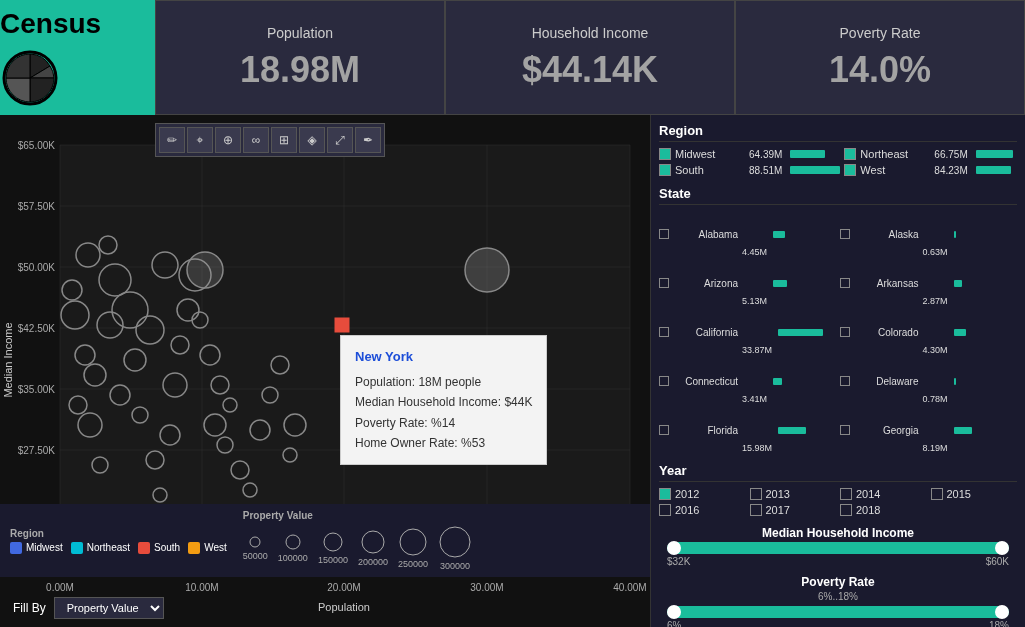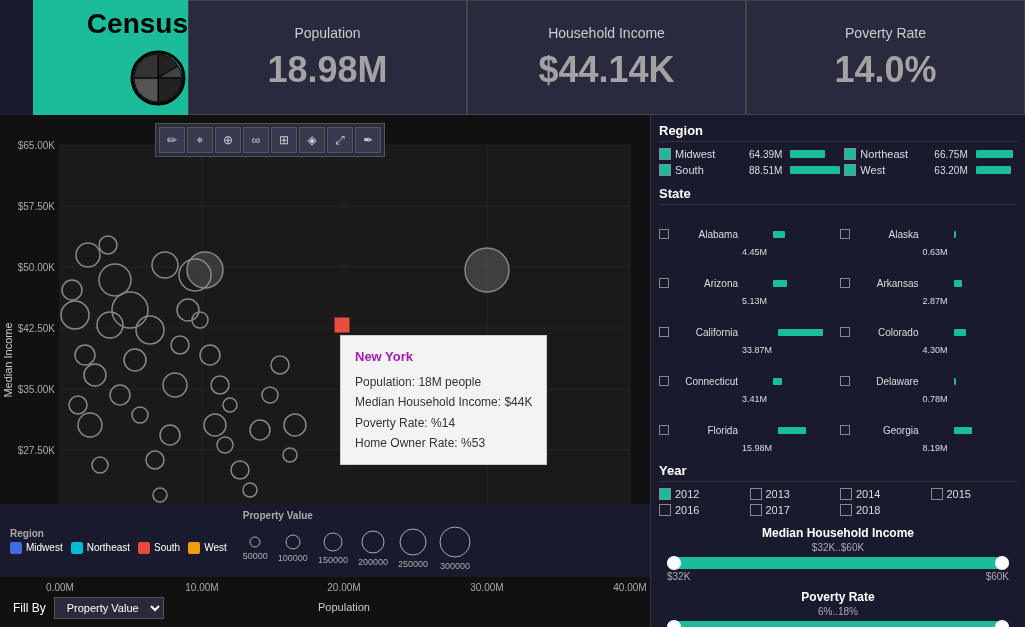--- a/index.html
+++ b/index.html
@@ -1,39 +1,39 @@
 <!DOCTYPE html>
 <html><head>
   <meta charset="utf-8">
   <style>
     * { box-sizing: border-box; margin: 0; padding: 0; }
     body { background: #1a1a2e; font-family: Arial, sans-serif; color: #fff; width: 1025px; height: 627px; overflow: hidden; }
 
     
     .header { display: flex; height: 115px; }
-    .logo-box { width: 155px; background: #1abc9c; display: flex; flex-direction: column; align-items: flex-end; justify-content: center; margin-left: 33px; }
+    .logo-box { width: 155px; background: #1abc9c; display: flex; flex-direction: column; align-items: flex-start; justify-content: center; }
     .logo-title { font-size: 28px; font-weight: bold; color: #000; margin-bottom: 8px; }
     .logo-icon { width: 60px; height: 60px; }
     .stat-box { flex: 1; background: #2a2a3e; border: 1px solid #444; display: flex; flex-direction: column; align-items: center; justify-content: center; }
     .stat-label { font-size: 14px; color: #ccc; margin-bottom: 8px; }
     .stat-value { font-size: 36px; font-weight: bold; color: #a3a3a3; }
 
     
     .main { display: flex; height: 512px; }
 
     
     .chart-area { width: 650px; background: #111; position: relative; flex-shrink: 0; }
     .toolbar { position: absolute; top: 8px; left: 155px; background: #2a2a3e; border: 1px solid #555; display: flex; gap: 2px; padding: 3px; z-index: 10; }
     .toolbar-btn { width: 26px; height: 26px; background: #3a3a4e; border: 1px solid #555; color: #ccc; font-size: 12px; cursor: pointer; display: flex; align-items: center; justify-content: center; }
 
     .chart-svg { width: 100%; height: 100%; }
 
     
     .tooltip { position: absolute; left: 340px; top: 220px; background: rgba(255,255,255,0.95); color: #333; padding: 10px 14px; font-size: 12px; line-height: 1.7; border: 1px solid #ccc; z-index: 20; }
-    .tooltip-title { font-weight: bold; font-size: 13px; margin-bottom: 4px; color: #a21caf; }
+    .tooltip-title { font-weight: bold; font-size: 13px; margin-bottom: 4px; color: #1d4ed8; }
 
     
     .legend-bar { position: absolute; bottom: 50px; left: 0; right: 0; background: #1a1a2e; padding: 6px 10px; display: flex; align-items: center; gap: 16px; }
     .legend-section { display: flex; flex-direction: column; gap: 3px; }
     .legend-title { font-size: 10px; color: #aaa; font-weight: bold; }
     .legend-items { display: flex; gap: 8px; flex-wrap: wrap; }
     .legend-item { display: flex; align-items: center; gap: 4px; font-size: 10px; }
     .legend-dot { width: 12px; height: 12px; border-radius: 2px; }
 
     .prop-val-section { display: flex; flex-direction: column; gap: 4px; }
@@ -309,21 +309,21 @@
     </div>
           <div class="region-item">
       <div class="region-checkbox" style="background:#1abc9c;"></div>
       <span class="region-label">South</span>
       <span class="region-value">88.51M</span>
       <div class="region-bar" style="width:50px;"></div>
     </div>
           <div class="region-item">
       <div class="region-checkbox" style="background:#1abc9c;"></div>
       <span class="region-label">West</span>
-      <span class="region-value">63.20M</span>
+      <span class="region-value">84.23M</span>
       <div class="region-bar" style="width:35px;"></div>
     </div>
         </div>
     </div>
 
     <div class="panel-section">
       <div class="panel-section-title">State</div>
       <div class="state-grid" id="state-grid">
       <div class="state-item">
       <div class="state-checkbox" style="background:transparent;"></div>
@@ -417,21 +417,20 @@
     </div>
           <div class="year-item">
       <div class="year-checkbox "></div>
       <span class="year-label">2018</span>
     </div>
         </div>
     </div>
 
     <div class="slider-section">
       <div class="slider-title">Median Household Income</div>
-      <div class="slider-range-label">$32K..$60K</div>
       <div class="slider-track">
         <div class="slider-fill" style="left:0%;width:100%;"></div>
         <div class="slider-thumb" style="left:0;"></div>
         <div class="slider-thumb" style="right:0;left:auto;"></div>
       </div>
       <div class="slider-labels">
         <span>$32K</span>
         <span>$60K</span>
       </div>
     </div>

